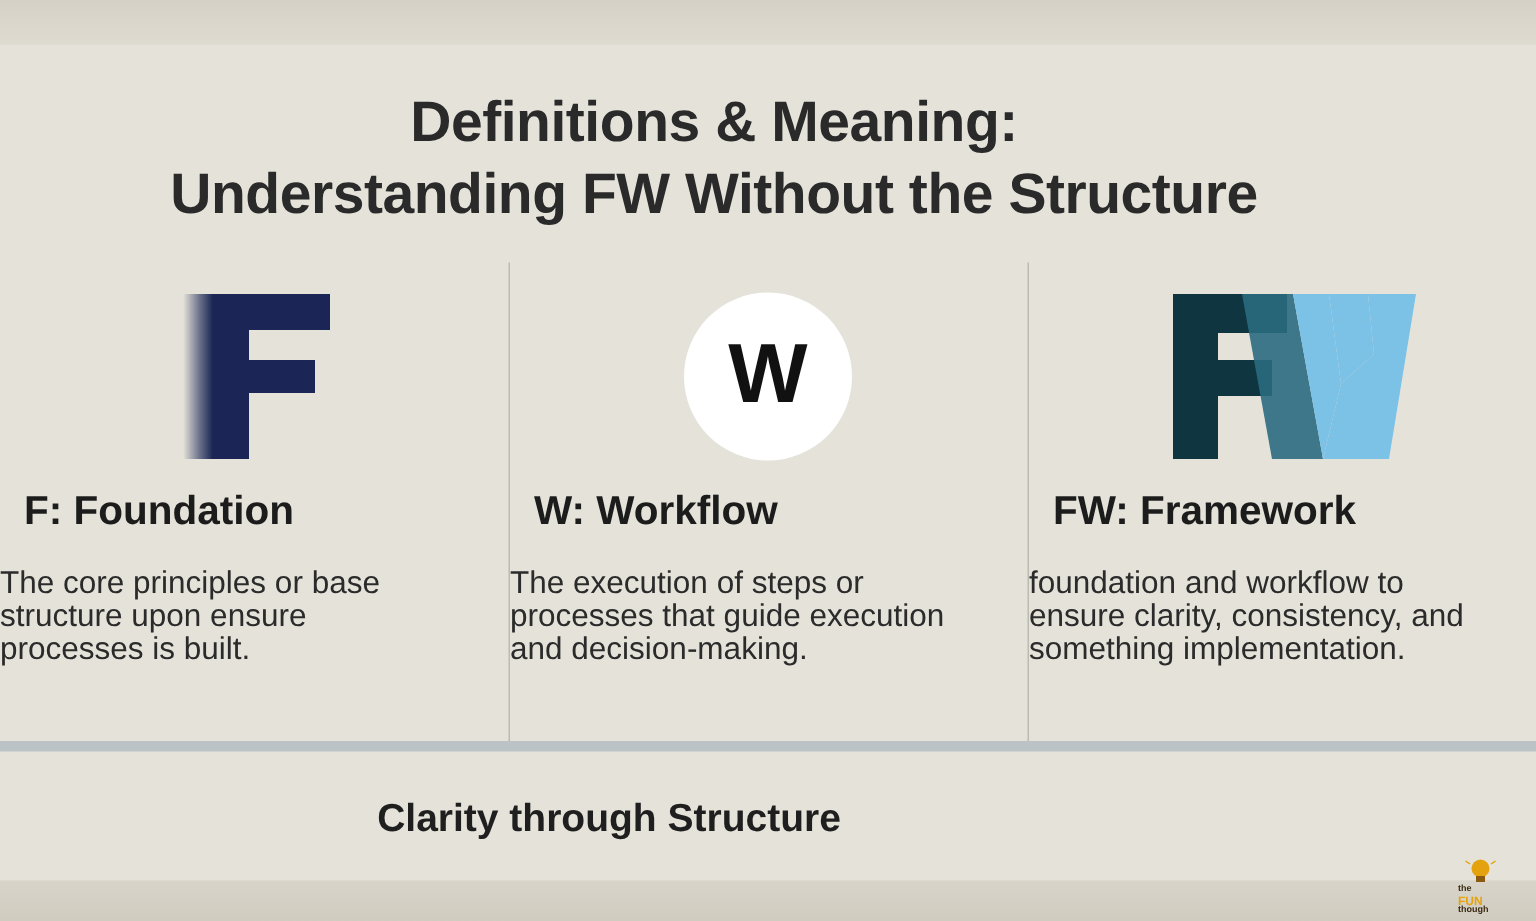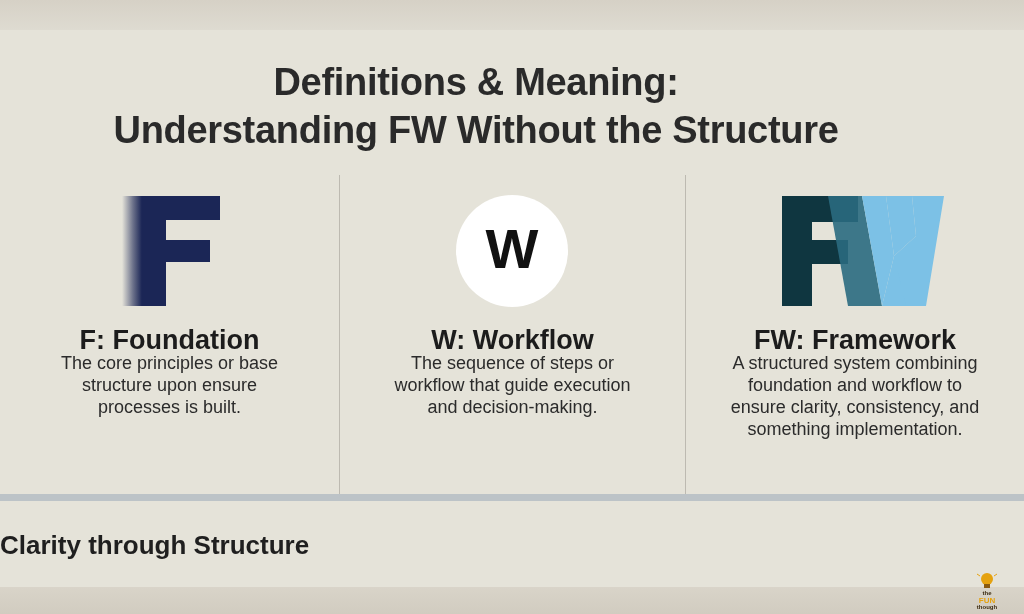--- a/index.html
+++ b/index.html
@@ -21,43 +21,43 @@
     position: absolute; left: 0; top: 58px; width: 952px; text-align: center;
     font-weight: bold; color: #2a2a2a; font-size: 38px; line-height: 48px;
     letter-spacing: -0.3px;
   }
   .col {
     position: absolute; top: 175px; height: 320px;
   }
   .divider { position: absolute; top: 175px; width: 1px; height: 320px; background: #bdbab1; }
   .hbar { position: absolute; left: 0; top: 494px; width: 1024px; height: 7px; background: #bcc3c7; }
   .col-title {
-    position: absolute; left: 0; width: 100%; text-align: center;
+    position: absolute; left: 16px; width: 100%; 
     font-weight: bold; font-size: 27px; color: #1c1c1c; top: 150px;
   }
   .col-desc {
-    position: absolute; left: 0; width: 100%; text-align: center;
-    font-size: 18px; line-height: 22px; color: #2b2b2b; top: 177px;
+    position: absolute; left: 0; width: 100%; text-align: left;
+    font-size: 21px; line-height: 22px; color: #2b2b2b; top: 203px;
   }
   .letter-f {
     position: absolute; left: 122px; top: 196px; width: 100px; height: 110px;
   }
   .w-circle {
     position: absolute; left: 456px; top: 195px; width: 112px; height: 112px;
     border-radius: 50%; background: #ffffff;
     display: flex; align-items: center; justify-content: center;
   }
   .w-glyph { font-weight: bold; font-size: 56px; color: #111; line-height: 1; margin-top: -4px; }
   .fw-logo { position: absolute; left: 782px; top: 196px; width: 162px; height: 110px; }
   .tagline {
-    position: absolute; left: 0; top: 530px; width: 812px; 
+    position: absolute; left: 0; top: 530px; width: 812px; text-align: center;
     font-weight: bold; font-size: 26px; color: #1f1f1f;
   }
   .brand { position: absolute; left: 972px; top: 570px; width: 30px; height: 38px; }
-  .brand-text { position:absolute; left:0; top:20px; width:30px; text-align:center; font-size:6px; font-weight:bold; color:#3a2a10; line-height:7px; }
+  .brand-text { position:absolute; left:0; top:20px; width:30px; text-align:left; font-size:6px; font-weight:bold; color:#3a2a10; line-height:7px; }
   .brand-fun { color:#e5a20f; font-size:8px; }
 </style>
 </head>
 <body>
 
 <div class="paper-top"></div>
 <div class="slide"></div>
 <div class="paper-bottom"></div>
 
 <div class="title">
@@ -103,30 +103,29 @@
   <div class="col-desc">
     <div>The core principles or base</div>
     <div>structure upon ensure</div>
     <div>processes is built.</div>
   </div>
 </div>
 
 <div class="col" style="left:340px;width:345px">
   <div class="col-title">W: Workflow</div>
   <div class="col-desc">
-    <div>The sequence of steps or</div>
-    <div>workflow that guide execution</div>
+    <div>The execution of steps or</div>
+    <div>processes that guide execution</div>
     <div>and decision-making.</div>
   </div>
 </div>
 
 <div class="col" style="left:686px;width:338px">
   <div class="col-title">FW: Framework</div>
   <div class="col-desc">
-    <div>A structured system combining</div>
     <div>foundation and workflow to</div>
     <div>ensure clarity, consistency, and</div>
     <div>something implementation.</div>
   </div>
 </div>
 
 <div class="tagline">Clarity through Structure</div>
 
 <div class="brand">
   <svg width="30" height="20" viewBox="0 0 30 20" style="position:absolute;left:0;top:0">

